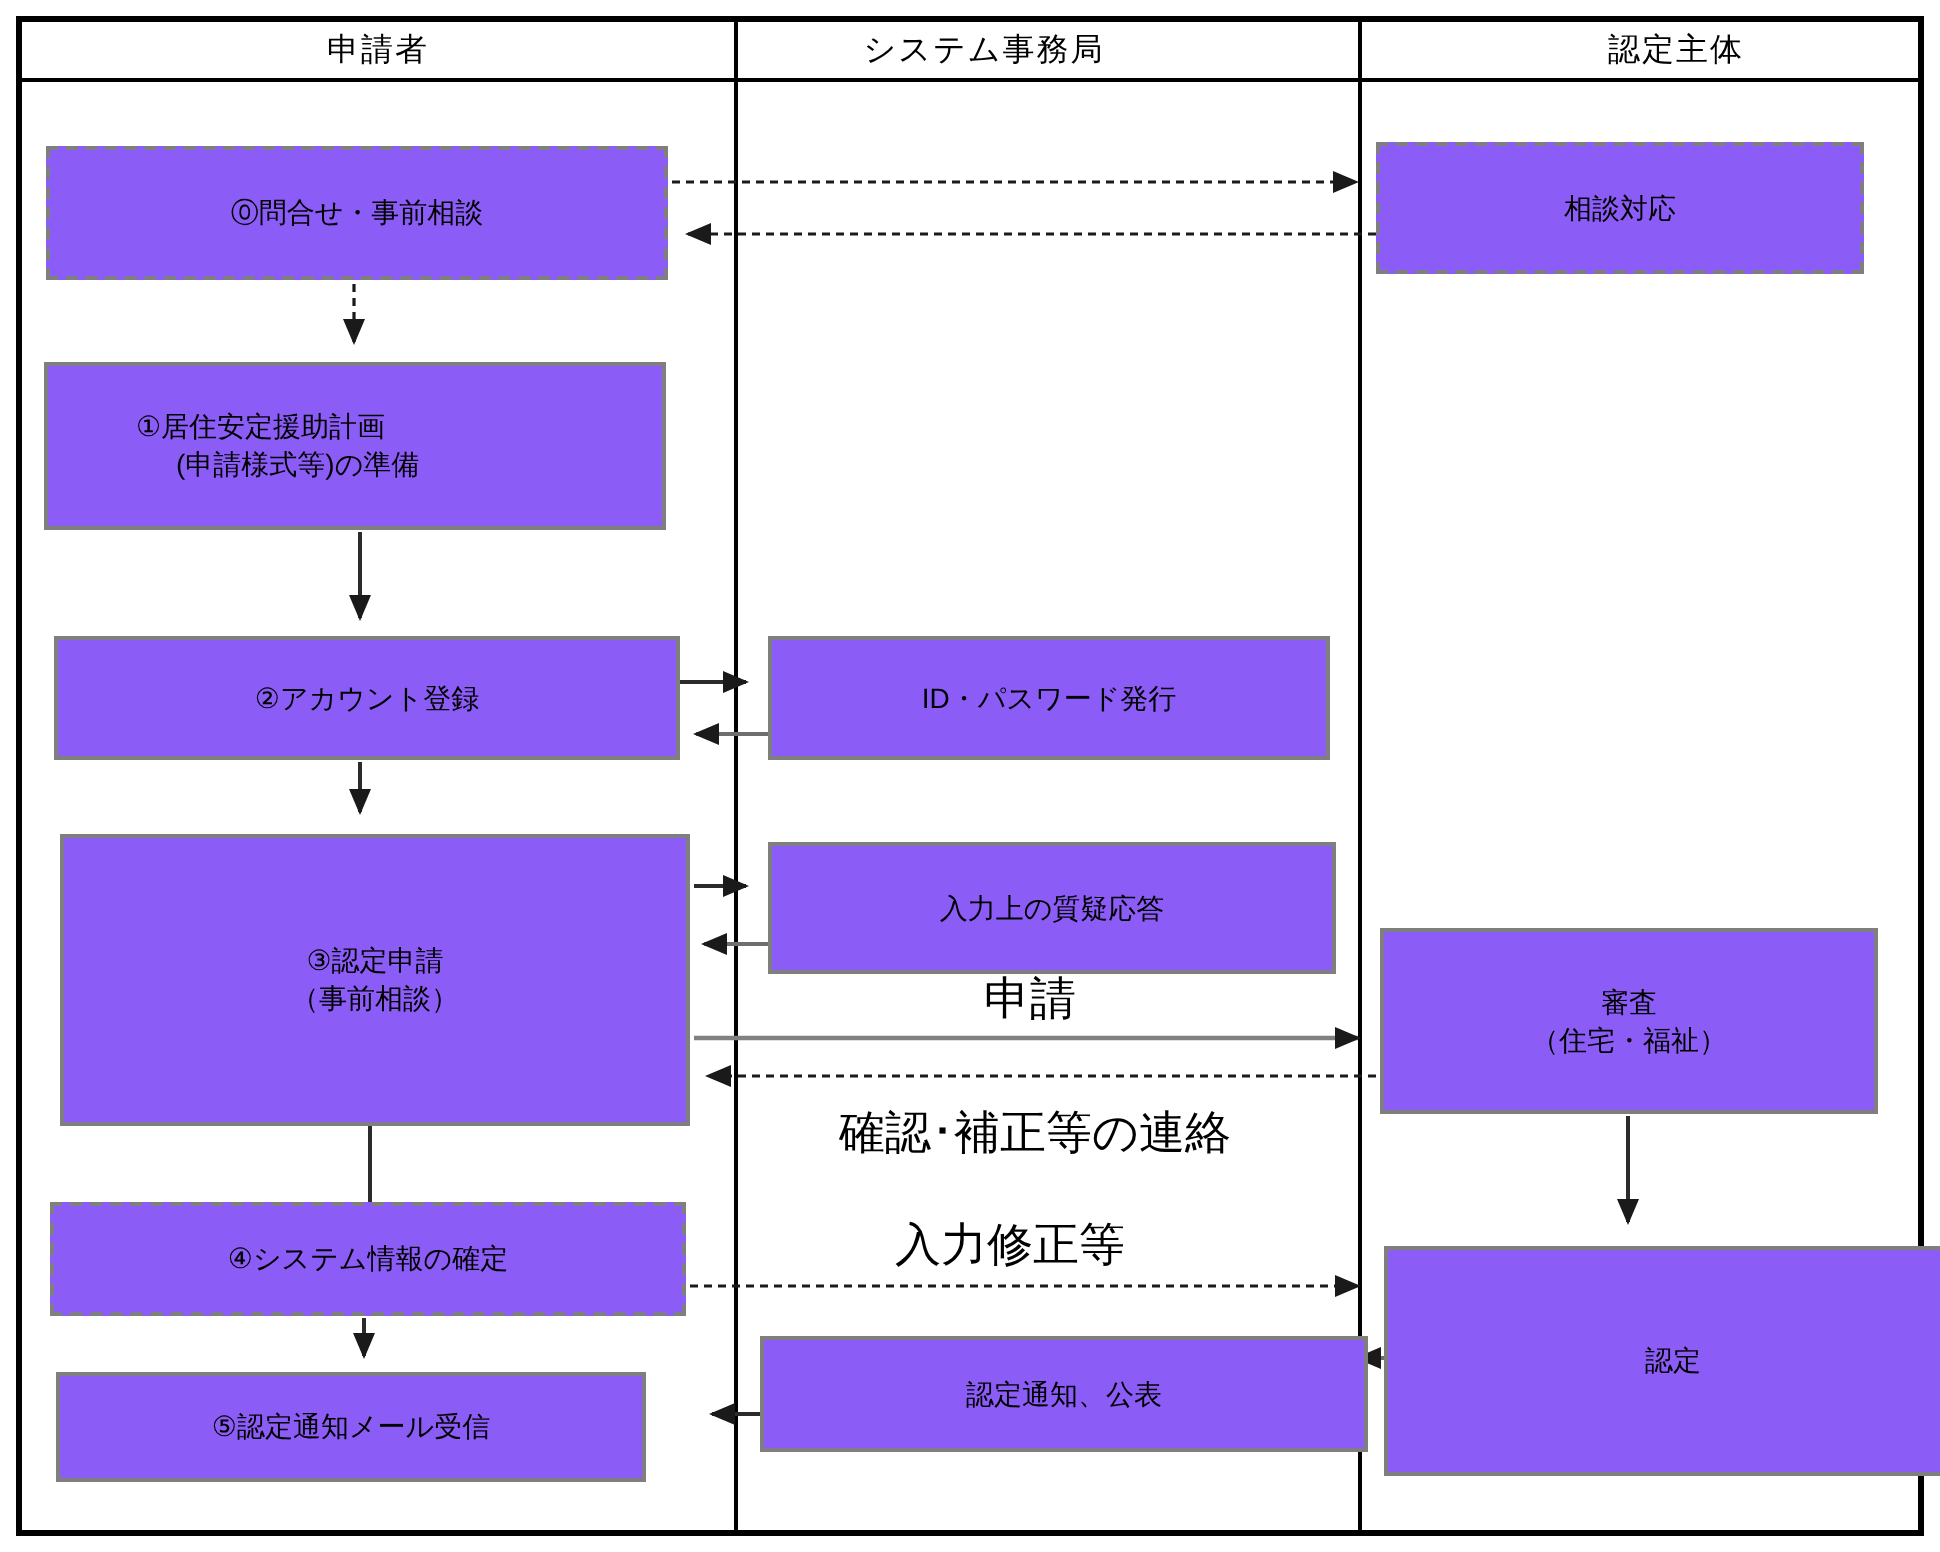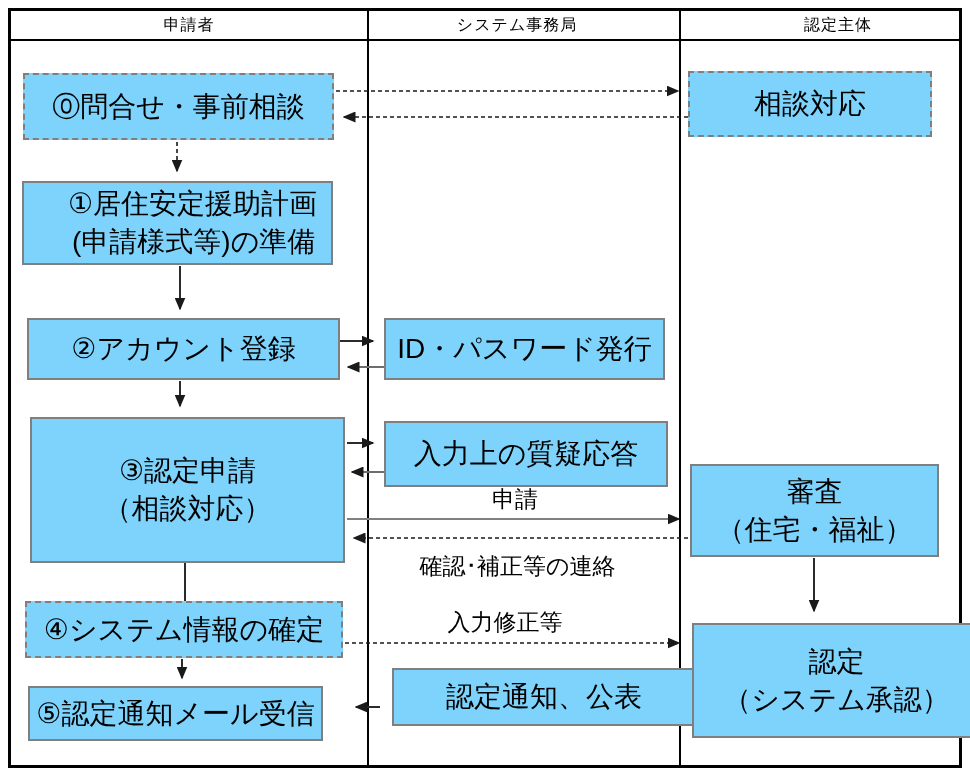--- a/index.html
+++ b/index.html
@@ -4,42 +4,42 @@
 <style>
   html,body{margin:0;padding:0;background:#ffffff;}
   body{width:970px;height:776px;position:relative;overflow:hidden;
        font-family:"Liberation Sans","DejaVu Sans",sans-serif;color:#000;}
   .frame{position:absolute;left:8px;top:8px;width:954px;height:760px;
          border:3px solid #000;box-sizing:border-box;background:#fff;}
   .vline{position:absolute;top:11px;width:2px;height:754px;background:#000;}
   .hline{position:absolute;left:11px;top:39px;width:948px;height:2px;background:#000;}
   .colhead{position:absolute;top:11px;height:28px;display:flex;align-items:center;
            justify-content:center;font-size:16px;letter-spacing:1px;}
-  .node{position:absolute;box-sizing:border-box;background:#7dd3fc;display:flex;
+  .node{position:absolute;box-sizing:border-box;background:#8b5cf6;display:flex;
         flex-direction:column;align-items:center;justify-content:center;
-        font-size:28px;line-height:1.35;text-align:center;}
+        font-size:14px;line-height:1.35;text-align:center;}
   .solid{border:2px solid #7f7f7f;}
   .dashedbox{border:2px dashed #7f7f7f;}
   .leftalign{align-items:flex-start;text-align:left;padding-left:44px;}
-  .indent{margin-left:4px;}
+  .indent{margin-left:20px;}
   .elabel{position:absolute;font-size:23px;text-align:center;}
   svg.overlay{position:absolute;left:0;top:0;width:970px;height:776px;pointer-events:none;}
 </style>
 </head>
 <body>
 
 <div class="frame"></div>
 <div class="vline" style="left:367px;"></div>
 <div class="vline" style="left:679px;"></div>
 <div class="hline"></div>
 
 <div class="colhead" style="left:11px;width:356px;">
   <span>申請者</span>
 </div>
-<div class="colhead" style="left:358px;width:246px;padding-left:36px;">
+<div class="colhead" style="left:369px;width:246px;">
   <span>システム事務局</span>
 </div>
 <div class="colhead" style="left:681px;width:314px;">
   <span>認定主体</span>
 </div>
 
 <svg class="overlay" viewBox="0 0 970 776">
   <defs>
     <marker id="ahB" orient="auto" markerWidth="13" markerHeight="11" refX="11.5" refY="5.5" markerUnits="userSpaceOnUse">
       <path d="M0,0 L13,5.5 L0,11 Z" fill="#1a1a1a"></path>
@@ -83,45 +83,44 @@
 </div>
 <div class="node solid leftalign" style="left:22px;top:181px;width:311px;height:84px;">
   <span>①居住安定援助計画</span>
   <span class="indent">(申請様式等)の準備</span>
 </div>
 <div class="node solid" style="left:27px;top:318px;width:313px;height:62px;">
   <span>②アカウント登録</span>
 </div>
 <div class="node solid" style="left:30px;top:417px;width:315px;height:146px;">
   <span>③認定申請</span>
-  <span>（相談対応）</span>
+  <span>（事前相談）</span>
 </div>
 <div class="node dashedbox" style="left:25px;top:601px;width:318px;height:57px;">
   <span>④システム情報の確定</span>
 </div>
 <div class="node solid" style="left:28px;top:686px;width:295px;height:55px;align-items:center;">
   <span>⑤認定通知メール受信</span>
 </div>
 
 <div class="node solid" style="left:384px;top:318px;width:281px;height:62px;">
   <span>ID・パスワード発行</span>
 </div>
 <div class="node solid" style="left:384px;top:421px;width:284px;height:66px;">
   <span>入力上の質疑応答</span>
 </div>
 <div class="elabel" style="left:395px;top:484px;width:240px;">申請</div>
 <div class="elabel" style="left:370px;top:551px;width:295px;">確認･補正等の連絡</div>
 <div class="elabel" style="left:385px;top:607px;width:240px;font-family:Liberation Mono, monospace;">入力修正等</div>
-<div class="node solid" style="left:392px;top:668px;width:304px;height:58px;">
+<div class="node solid" style="left:380px;top:668px;width:304px;height:58px;">
   <span>認定通知、公表</span>
 </div>
 
 <div class="node dashedbox" style="left:688px;top:71px;width:244px;height:66px;">
   <span>相談対応</span>
 </div>
 <div class="node solid" style="left:690px;top:464px;width:249px;height:93px;">
   <span>審査</span>
   <span>（住宅・福祉）</span>
 </div>
 <div class="node solid" style="left:692px;top:623px;width:289px;height:115px;">
   <span>認定</span>
-  <span>（システム承認）</span>
 </div>
 
 </body></html>

